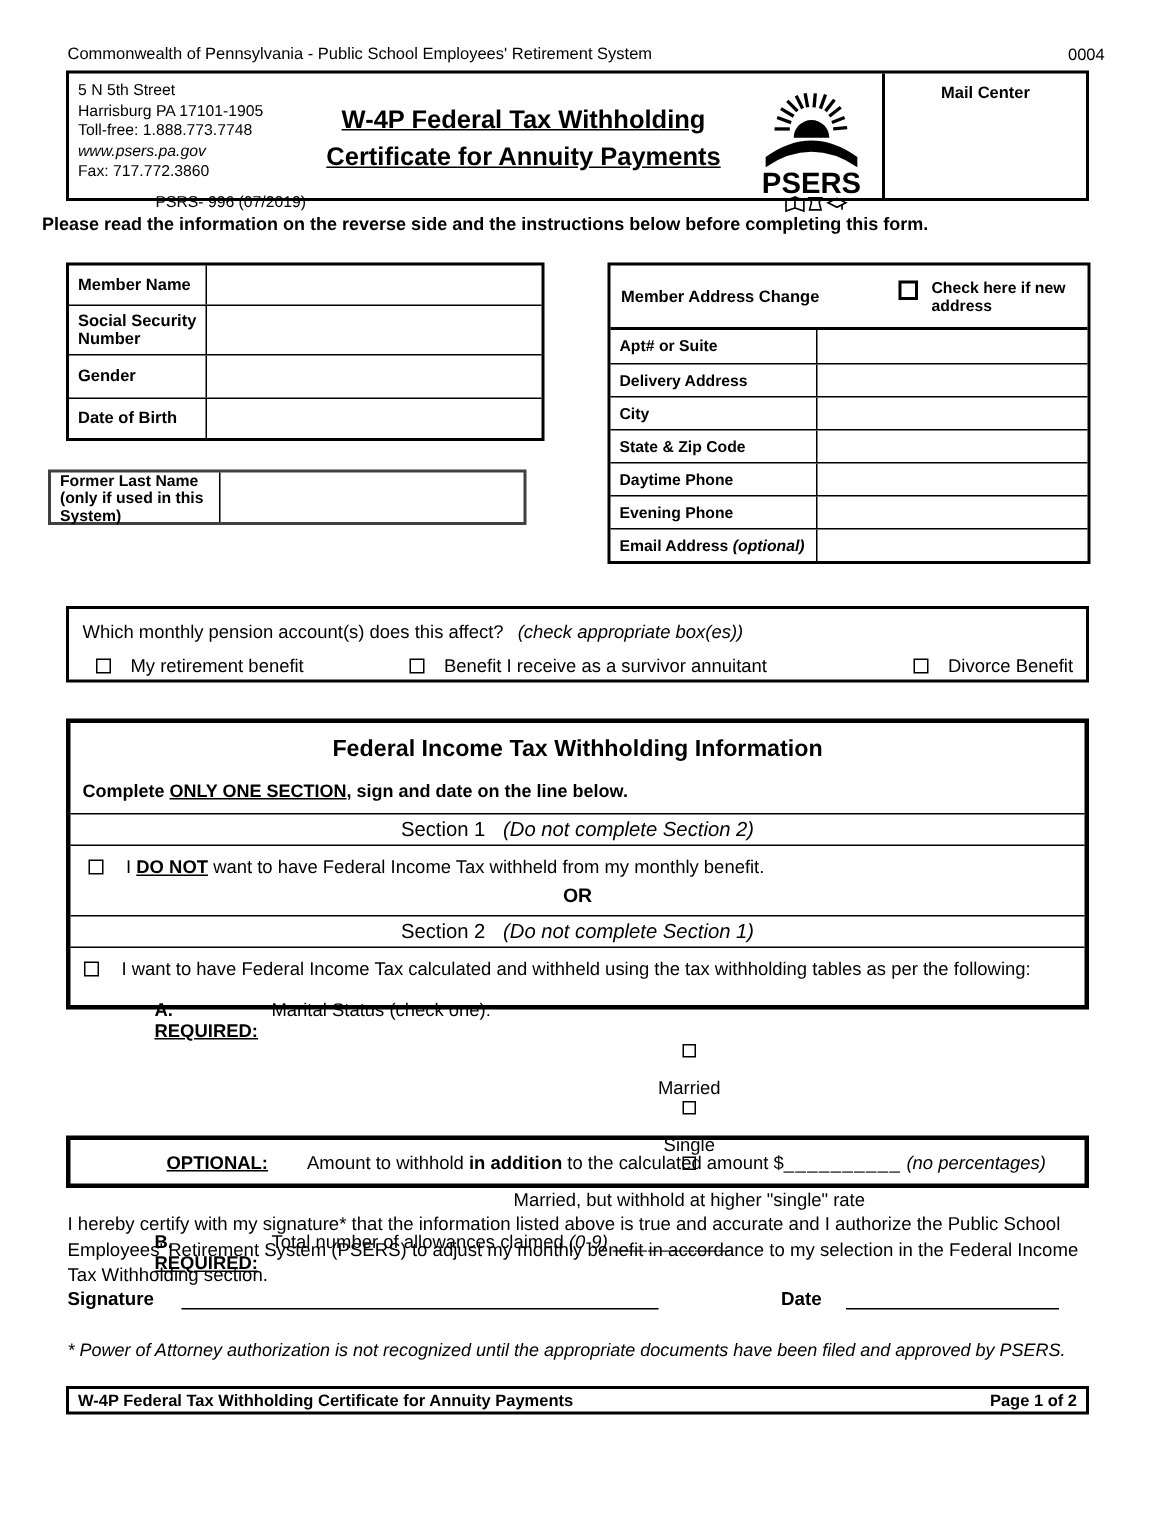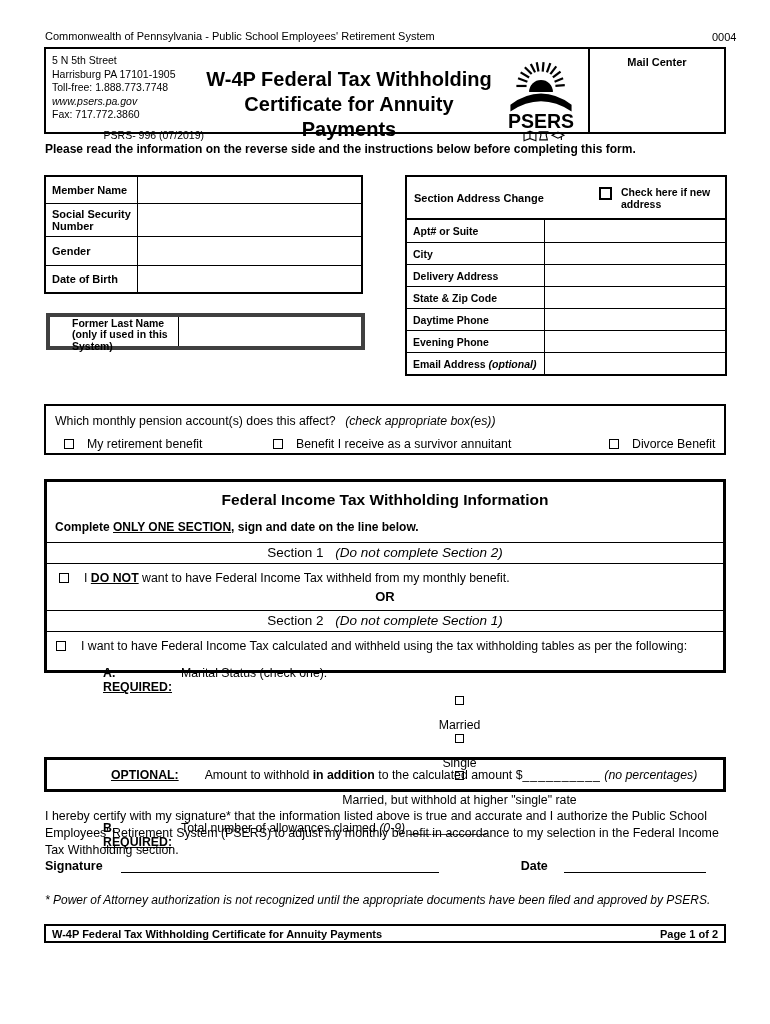--- a/index.html
+++ b/index.html
@@ -9,26 +9,26 @@
 
   .topline { position:absolute; left:45px; top:30px; font-size:11px; }
   .topcode { position:absolute; left:688px; top:31px; font-size:11px;margin-left:24px; }
 
   .header-box { position:absolute; left:44px; top:47px; width:682px; height:87px;
                 border:2px solid #000; display:flex; }
   .addr { width:158px; padding:5px 0 0 6px; font-size:10.5px; line-height:13.5px; }
   .addr .www { font-style:italic; }
   .addr .formnum { margin-top:7px;text-align:right; }
   .title-wrap { flex:1; text-align:center; padding-top:18px; font-weight:bold;
-                font-size:20px; line-height:25px; }
+                font-size:17px; line-height:25px;text-decoration:underline; }
   .logo-cell { width:94px; padding-top:3px; text-align:center; }
   .mail-cell { width:136px; border-left:2px solid #000; text-align:center;
                padding-top:7px; font-weight:bold; font-size:11px; }
 
-  .instruction { position:absolute; left:45px; top:142px; font-weight:bold; font-size:12px; }
+  .instruction { position:absolute; left:28px; top:142px; font-weight:bold; font-size:12px; }
 
   .member-table { position:absolute; left:44px; top:175px; width:319px; border:2px solid #000; }
   .mrow { display:flex; border-top:1px solid #000; }
   .mrow:first-child { border-top:none; }
   .mrow .lbl { width:92px; border-right:1px solid #000; font-weight:bold; font-size:11px;
                line-height:12.5px; padding:2px 4px 2px 6px; display:flex; align-items:center; }
   .mrow .val { flex:1; }
   .mrow:nth-child(1){ height:26px; } .mrow:nth-child(2){ height:33px; }
   .mrow:nth-child(3){ height:29px; } .mrow:nth-child(4){ height:27px; }
 
@@ -41,22 +41,22 @@
   .addr-head .hchk .cb { margin-top:1px; }
   .addr-head .hchk div { font-size:10.5px; line-height:12px; }
   .addr-row { display:flex; height:22px; border-top:1px solid #000; font-weight:bold;
               font-size:10.5px; }
   .addr-row:nth-child(2){ border-top:none; }
   .addr-row .lbl { width:138px; padding-left:6px; border-right:1px solid #000;
                    display:flex; align-items:center; }
   .addr-row .val { flex:1; }
   .opt-ital { font-style:italic; margin-left:3px; }
 
-  .former-box { position:absolute; left:46px; top:313px; width:319px; height:37px;
-                border:4px solid #404040; display:flex;padding-left:16px; }
+  .former-box { position:absolute; left:32px; top:313px; width:319px; height:37px;
+                border:2px solid #404040; display:flex; }
   .former-box .lbl { width:113px; border-right:1px solid #000; font-weight:bold;
                      font-size:10.5px; line-height:11.3px; padding:1px 2px 0 6px; }
   .former-box .val { flex:1; }
 
   .pension-box { position:absolute; left:44px; top:404px; width:682px; height:51px;
                  border:2px solid #000; font-size:12.3px; }
   .pq { margin:8px 0 0 9px; }
   .pq .ital { font-style:italic; margin-left:6px; }
   .prow { display:flex; margin:9px 0 0 9px; align-items:center;gap:24px; }
   .cbx { display:inline-block; width:10px; height:10px; border:1.5px solid #000; flex:none; }
@@ -167,36 +167,36 @@
       <div class="val"></div>
     </div>
     <div class="mrow">
       <div class="lbl">Date of Birth</div>
       <div class="val"></div>
     </div>
   </div>
 
   <div class="addr-table">
     <div class="addr-head">
-      <div class="hlbl">Section Address Change</div>
+      <div class="hlbl">Member Address Change</div>
       <div class="hchk">
         <span class="cb"></span>
         <div>Check here if new address</div>
       </div>
     </div>
     <div class="addr-row">
       <div class="lbl">Apt# or Suite</div>
       <div class="val"></div>
     </div>
     <div class="addr-row">
+      <div class="lbl">Delivery Address</div>
+      <div class="val"></div>
+    </div>
+    <div class="addr-row">
       <div class="lbl">City</div>
-      <div class="val"></div>
-    </div>
-    <div class="addr-row">
-      <div class="lbl">Delivery Address</div>
       <div class="val"></div>
     </div>
     <div class="addr-row">
       <div class="lbl">State &amp; Zip Code</div>
       <div class="val"></div>
     </div>
     <div class="addr-row">
       <div class="lbl">Daytime Phone</div>
       <div class="val"></div>
     </div>

